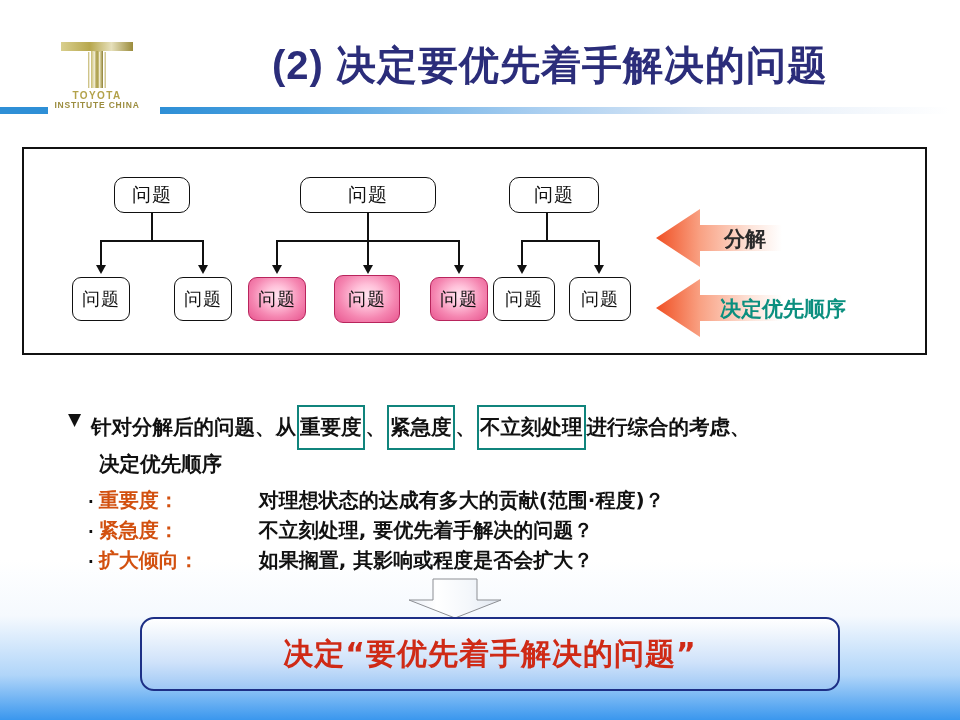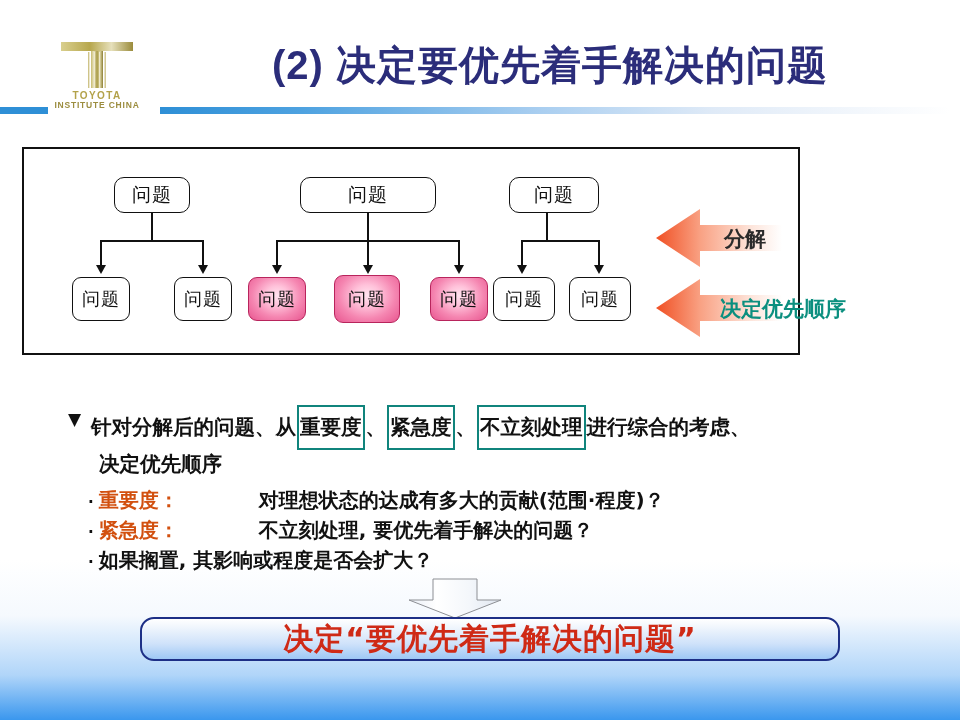--- a/index.html
+++ b/index.html
@@ -48,21 +48,21 @@
     position:absolute;left:160px;top:107px;width:790px;height:7px;
     background:linear-gradient(to right,#2e8fd6 0%,#4ea2e0 18%,#a9cef0 48%,#dfeaf7 70%,#ffffff 100%);
   }
   #header-rule-left{
     position:absolute;left:0px;top:107px;width:48px;height:7px;
     background:#2e8fd6;
   }
 
   
   #diagram{
-    position:absolute;left:22px;top:147px;width:778px;height:208px;
+    position:absolute;left:22px;top:147px;width:905px;height:208px;
     border:2px solid #111;background:#fff;box-sizing:border-box;
   }
   .node{
     position:absolute;box-sizing:border-box;
     border:1.6px solid #111;border-radius:9px;background:#fff;
     display:flex;align-items:center;justify-content:center;
     font-size:19px;color:#111;letter-spacing:1px;
     font-family:"DejaVu Sans","Liberation Sans",sans-serif;
   }
   .node.top{height:36px;border-radius:10px;}
@@ -113,21 +113,21 @@
   }
   .crit-dot{font-size:15px;color:#111;margin-right:5px;}
   .crit-key{color:#d2500f;width:160px;flex:0 0 160px;white-space:nowrap;}
   .crit-val{color:#111;white-space:nowrap;}
 
   
   #down-arrow{position:absolute;left:405px;top:578px;width:100px;height:42px;}
 
   
   #conclusion{
-    position:absolute;left:140px;top:617px;width:700px;height:44px;
+    position:absolute;left:140px;top:617px;width:700px;height:74px;
     box-sizing:border-box;
     border:2px solid #1d2f86;border-radius:14px;
     background:linear-gradient(to bottom,#ffffff 0%,#f2f7fd 18%,#cfe2fa 62%,#9ec8f5 100%);
     display:flex;align-items:center;justify-content:center;
   }
   #conclusion .txt{
     font-size:30px;font-weight:bold;color:#cf2a16;letter-spacing:1px;
     white-space:nowrap;
     font-family:"DejaVu Sans","Liberation Sans",sans-serif;
   }
@@ -273,20 +273,21 @@
       <span class="crit-key">重要度：</span>
       <span class="crit-val">对理想状态的达成有多大的贡献(范围·程度)？</span>
     </div>
     <div class="crit-row">
       <span class="crit-dot">·</span>
       <span class="crit-key">紧急度：</span>
       <span class="crit-val">不立刻处理, 要优先着手解决的问题？</span>
     </div>
     <div class="crit-row">
       <span class="crit-dot">·</span>
+      <span class="crit-key">扩大倾向：</span>
       <span class="crit-val">如果搁置, 其影响或程度是否会扩大？</span>
     </div>
   </div>
 </div>
 
 <div id="down-arrow">
   <svg width="100" height="42" viewBox="0 0 100 42">
     <defs>
       <linearGradient id="dg" x1="0" y1="0" x2="1" y2="0">
         <stop offset="0%" stop-color="#e9eef6"></stop>

